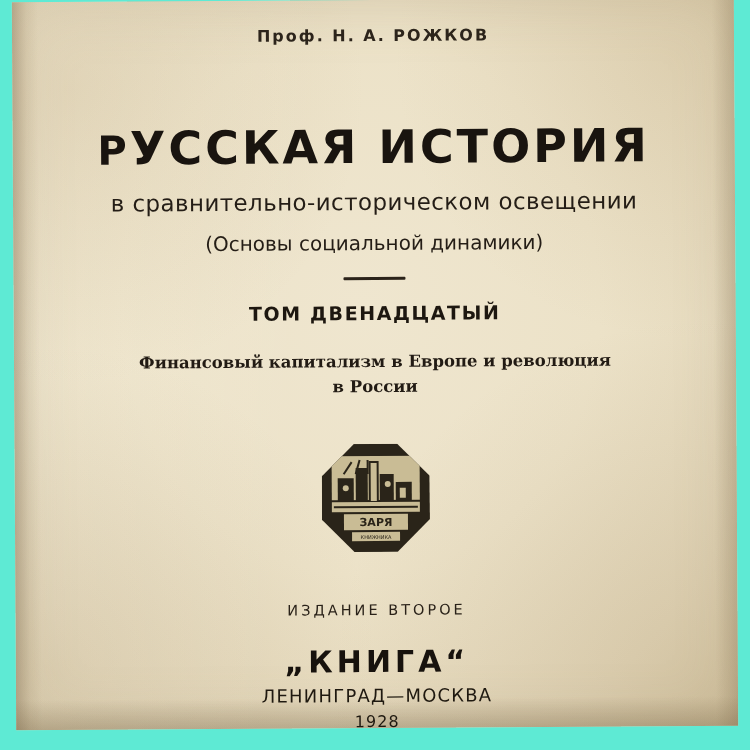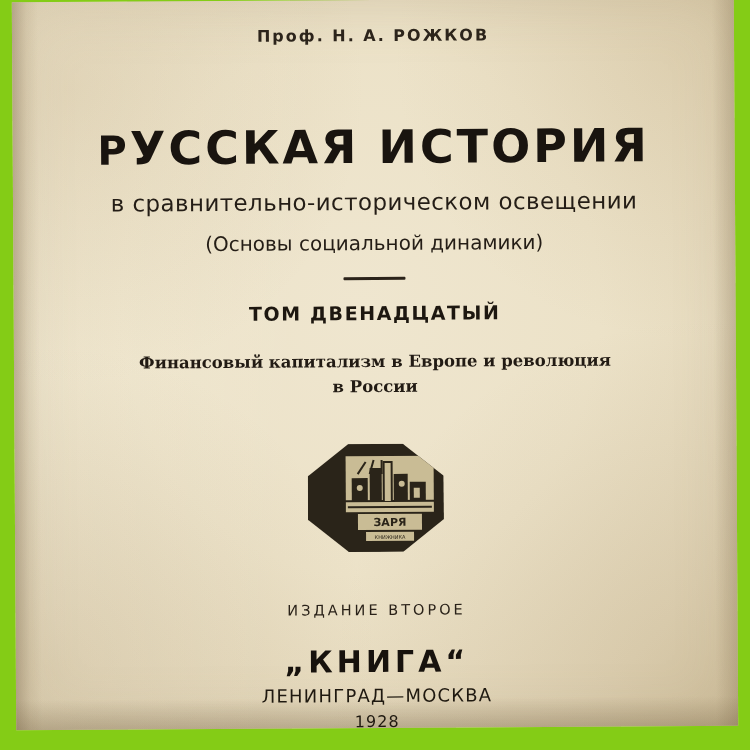--- a/index.html
+++ b/index.html
@@ -11,21 +11,21 @@
     width: 750px;
     height: 750px;
     overflow: hidden;
     font-family: "Liberation Sans", sans-serif;
   }
 
   #page {
     position: relative;
     width: 750px;
     height: 750px;
-    background: #84cc16;
+    background: #5eead4;
   }
 
   
   #sheet {
     position: absolute;
     left: 14px;
     top: 0px;
     width: 722px;
     height: 728px;
     background:
@@ -151,21 +151,20 @@
     display: flex;
     justify-content: center;
   }
   .emblem {
     position: relative;
     width: 108px;
     height: 108px;
     background: #2a2419;
     clip-path: polygon(30% 0%, 70% 0%, 100% 30%, 100% 70%, 70% 100%, 30% 100%, 0% 70%, 0% 30%);
     box-shadow: 0 0 2px rgba(0,0,0,0.4);
-    padding-left: 28px;
   }
   .emblem svg { display: block; }
 
   .edition {
     margin-top: 50px;
     font-size: 14.5px;
     letter-spacing: 3px;
     color: #2a2219;
     font-family: "DejaVu Sans", sans-serif;
   }

